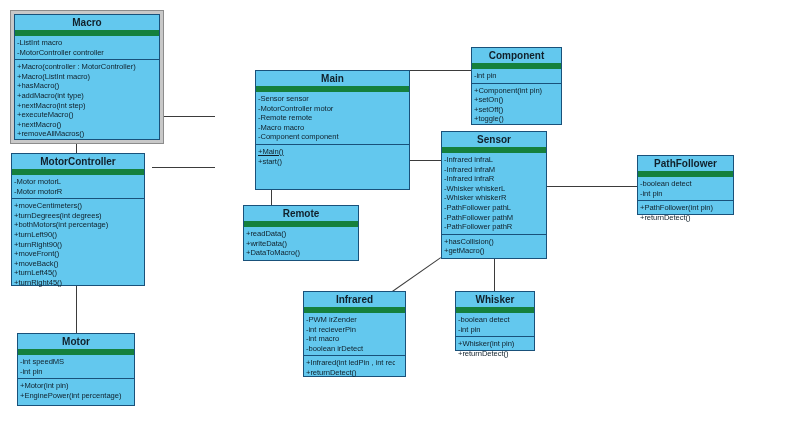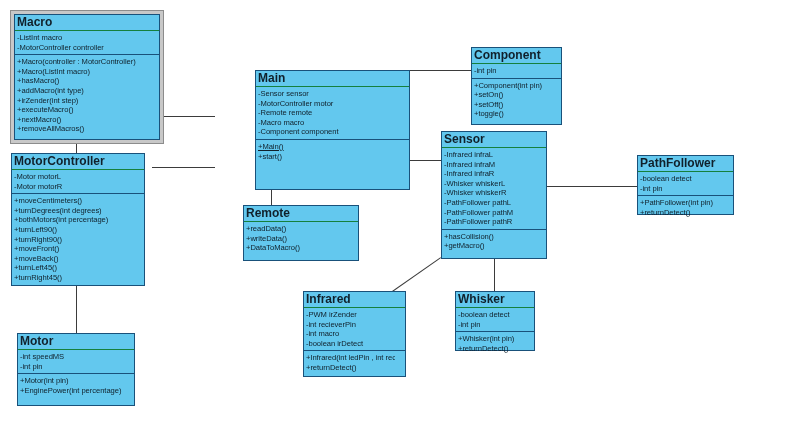--- a/index.html
+++ b/index.html
@@ -30,25 +30,26 @@
   }
   
   .uml {
     position: absolute;
     box-sizing: border-box;
     border: 1px solid #19517a;
     background: #63c8ee;
     color: #10202b;
   }
   .uml .title {
+    text-align: center;
     font-weight: bold;
-    font-size: 12px;
+    font-size: 10px;
     line-height: 11px;
     padding: 2px 2px 2px 2px;
-    border-bottom: 1px solid #15803d;
+    border-bottom: 6px solid #15803d;
     background: #63c8ee;
     white-space: nowrap;
     overflow: hidden;
   }
   .uml .compartment {
     padding: 2px 10px 2px 2px;
     border-bottom: 1px solid #19517a;
   }
   .uml .compartment:last-child {
     border-bottom: none;
@@ -101,21 +102,21 @@
     <div class="title">Macro</div>
     <div class="compartment">
       <div class="row">-ListInt macro</div>
       <div class="row">-MotorController controller</div>
     </div>
     <div class="compartment">
       <div class="row">+Macro(controller : MotorController)</div>
       <div class="row">+Macro(ListInt macro)</div>
       <div class="row">+hasMacro()</div>
       <div class="row">+addMacro(int type)</div>
-      <div class="row">+irZender(int step)</div>
+      <div class="row">+nextMacro(int step)</div>
       <div class="row">+executeMacro()</div>
       <div class="row">+nextMacro()</div>
       <div class="row">+removeAllMacros()</div>
     </div>
   </div>
 
   <div class="uml" style="left:11px; top:153px; width:134px; height:133px;">
     <div class="title">MotorController</div>
     <div class="compartment">
       <div class="row">-Motor motorL</div>

